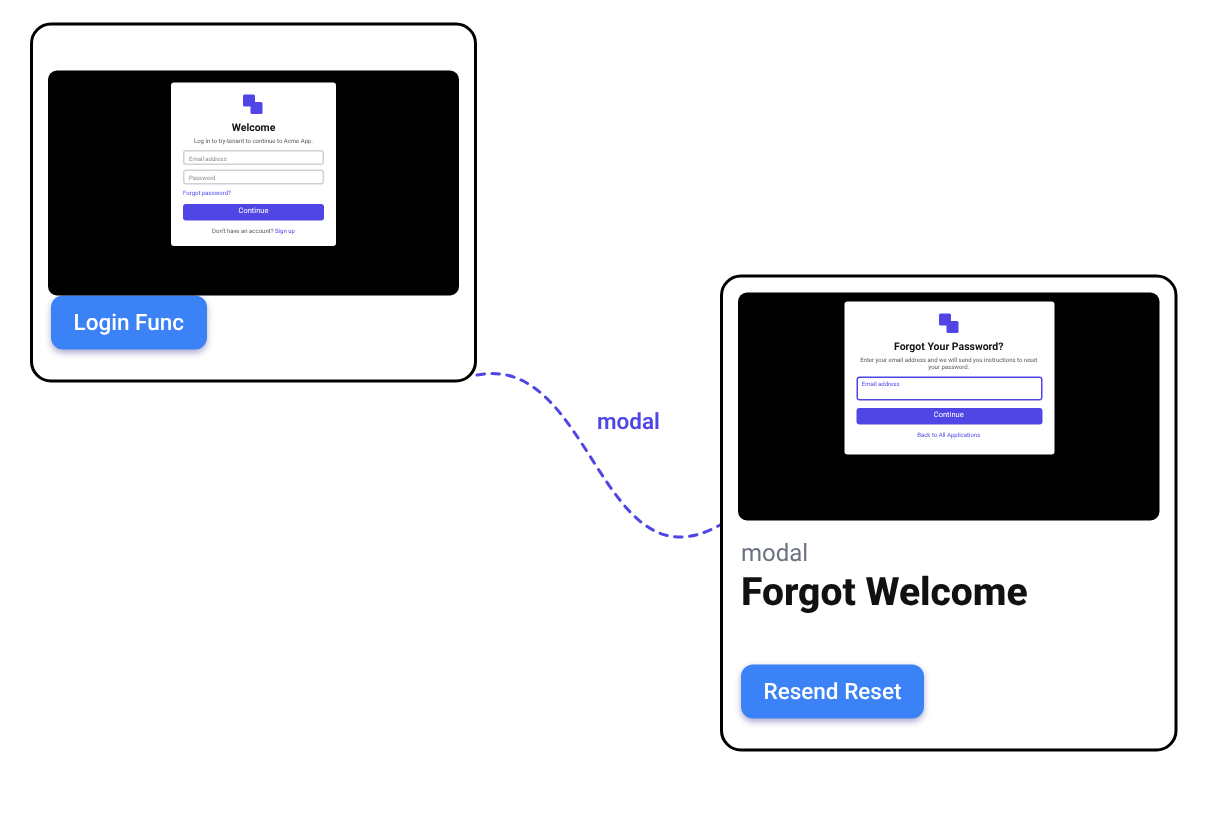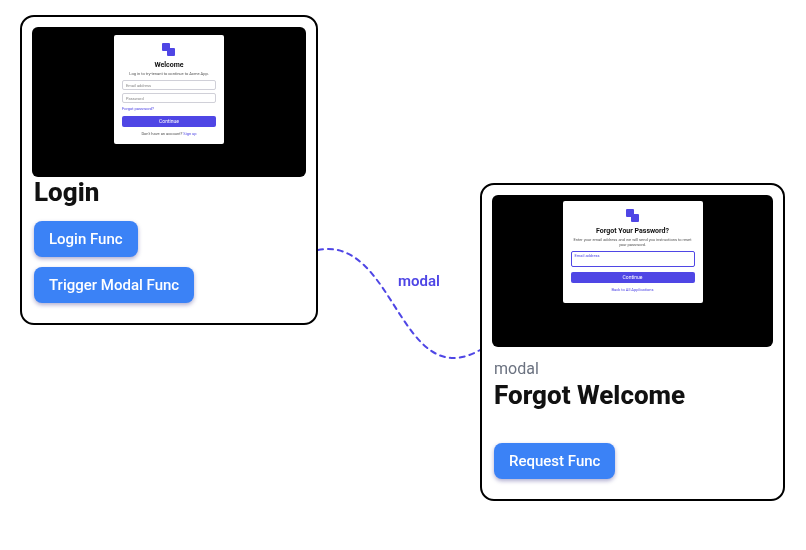--- a/index.html
+++ b/index.html
@@ -36,21 +36,21 @@
     position: absolute;
     background: #fff;
     border-radius: 2px;
     box-shadow: 0 4px 12px rgba(0,0,0,0.3);
     padding: 6px 8px 8px;
     display: flex;
     flex-direction: column;
     align-items: stretch;
   }
   
-  #card-login .thumb { height: 150px; }
+  #card-login .thumb { height: 150px; margin-top: 20px; }
   #card-login .thumb-inner {
     left: 50%;
     transform: translateX(-50%);
     top: 8px;
     width: 110px;
   }
   
   #card-forgot .thumb { height: 152px; }
   #card-forgot .thumb-inner {
     left: 50%;
@@ -206,23 +206,21 @@
         <div class="mini-input">Email address</div>
         <div class="mini-input">Password</div>
         <div class="mini-link">Forgot password?</div>
         <div class="mini-btn">Continue</div>
         <div class="mini-foot">
           <span>Don't have an account?</span>
           <span class="s">Sign up</span>
         </div>
       </div>
     </div>
-    <div class="card-title">Login</div>
     <div class="act-btn">Login Func</div><br>
-    <div class="act-btn">Trigger Modal Func</div>
   </div>
 
   <div id="card-forgot" class="card">
     <div class="thumb">
       <div class="thumb-inner">
         <div class="logo-mini">
           <div class="sq"></div>
             <div class="sq sq2"></div>
         </div>
         <div class="mini-title">Forgot Your Password?</div>
@@ -230,16 +228,16 @@
         <div class="mini-input focus">
           <span class="mini-label">Email address</span>
         </div>
         <div class="mini-btn">Continue</div>
         <div class="mini-link center">Back to All Applications</div>
       </div>
     </div>
     <div class="card-label">modal</div>
     <div class="card-title">Forgot Welcome</div>
     <br>
-    <div class="act-btn">Request Func</div>
+    <div class="act-btn">Resend Reset</div>
   </div>
 
 </div>
 
 </body></html>

